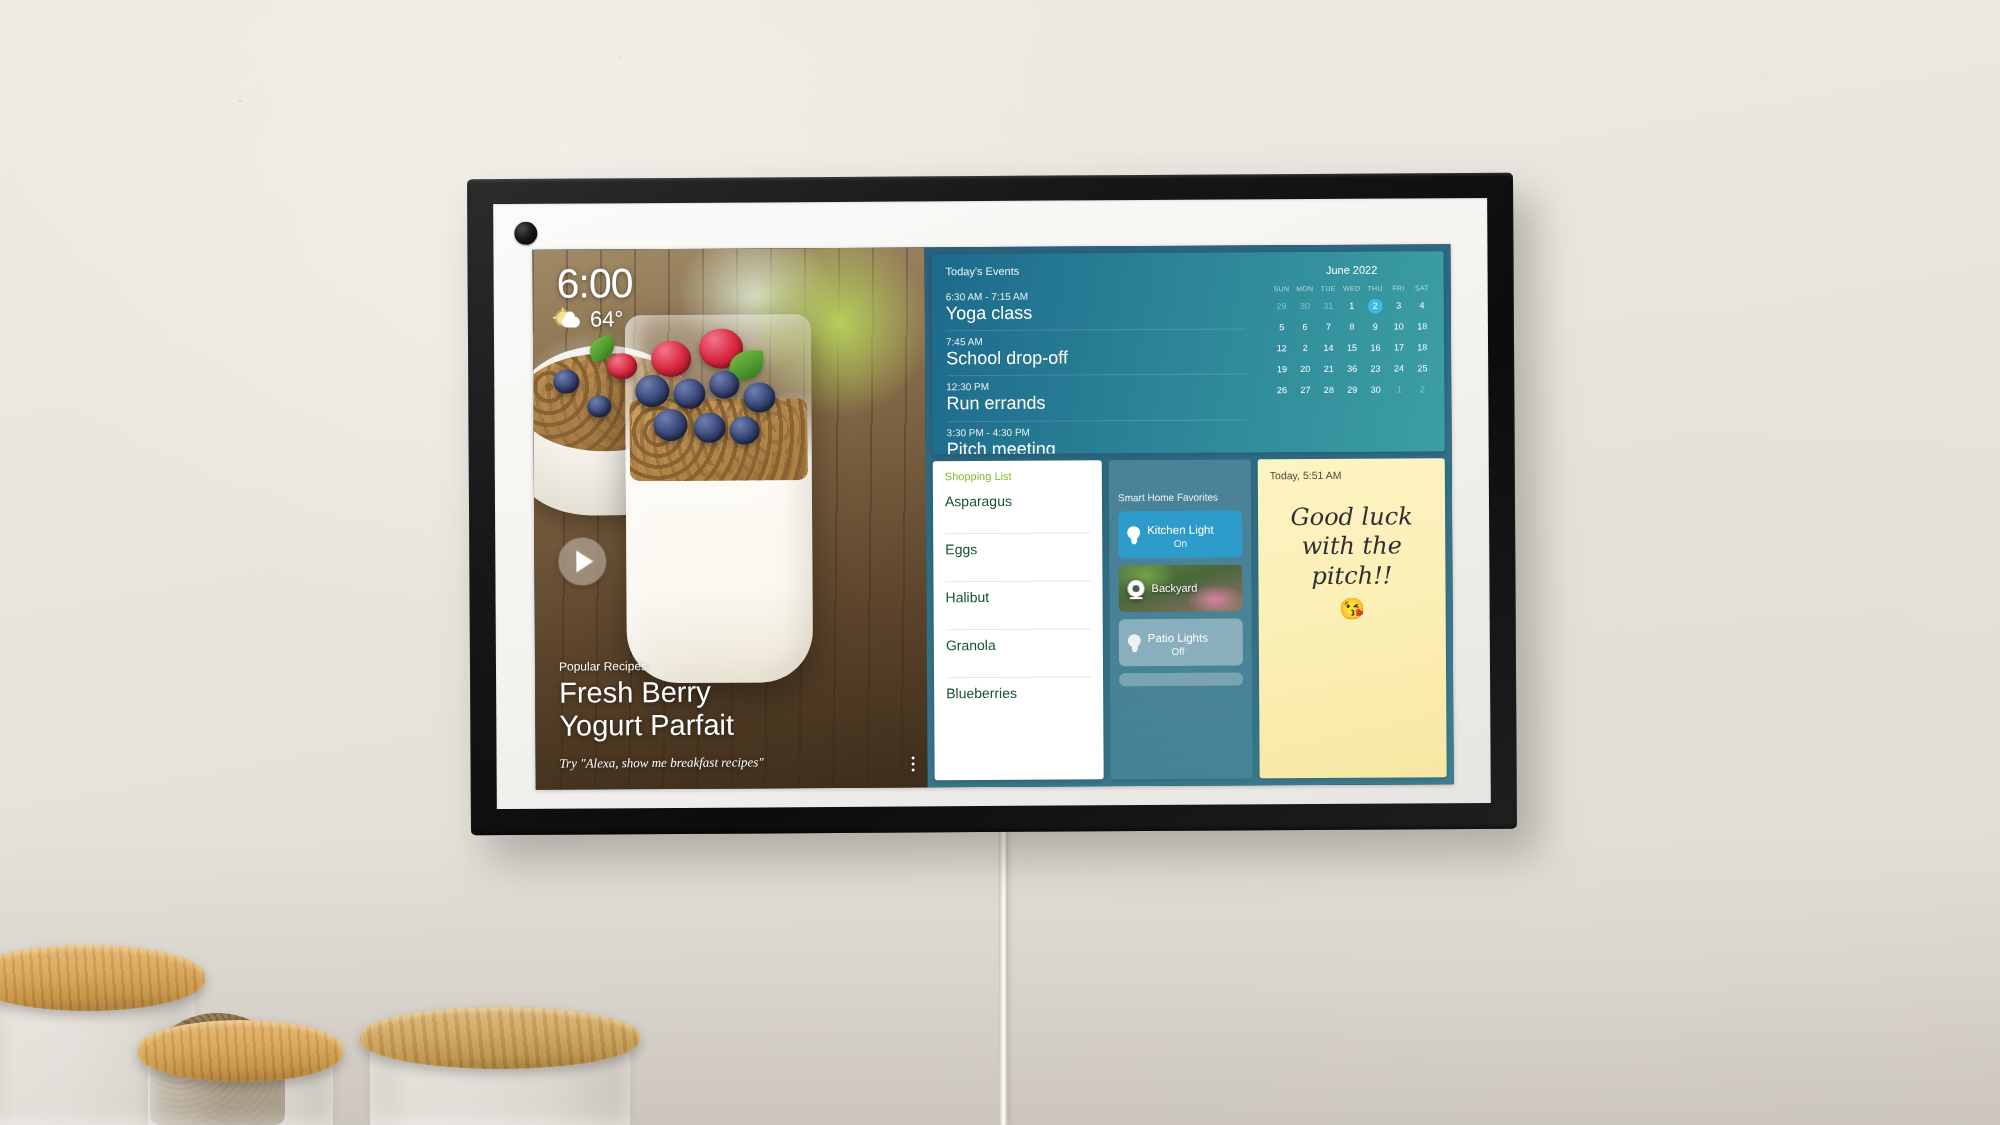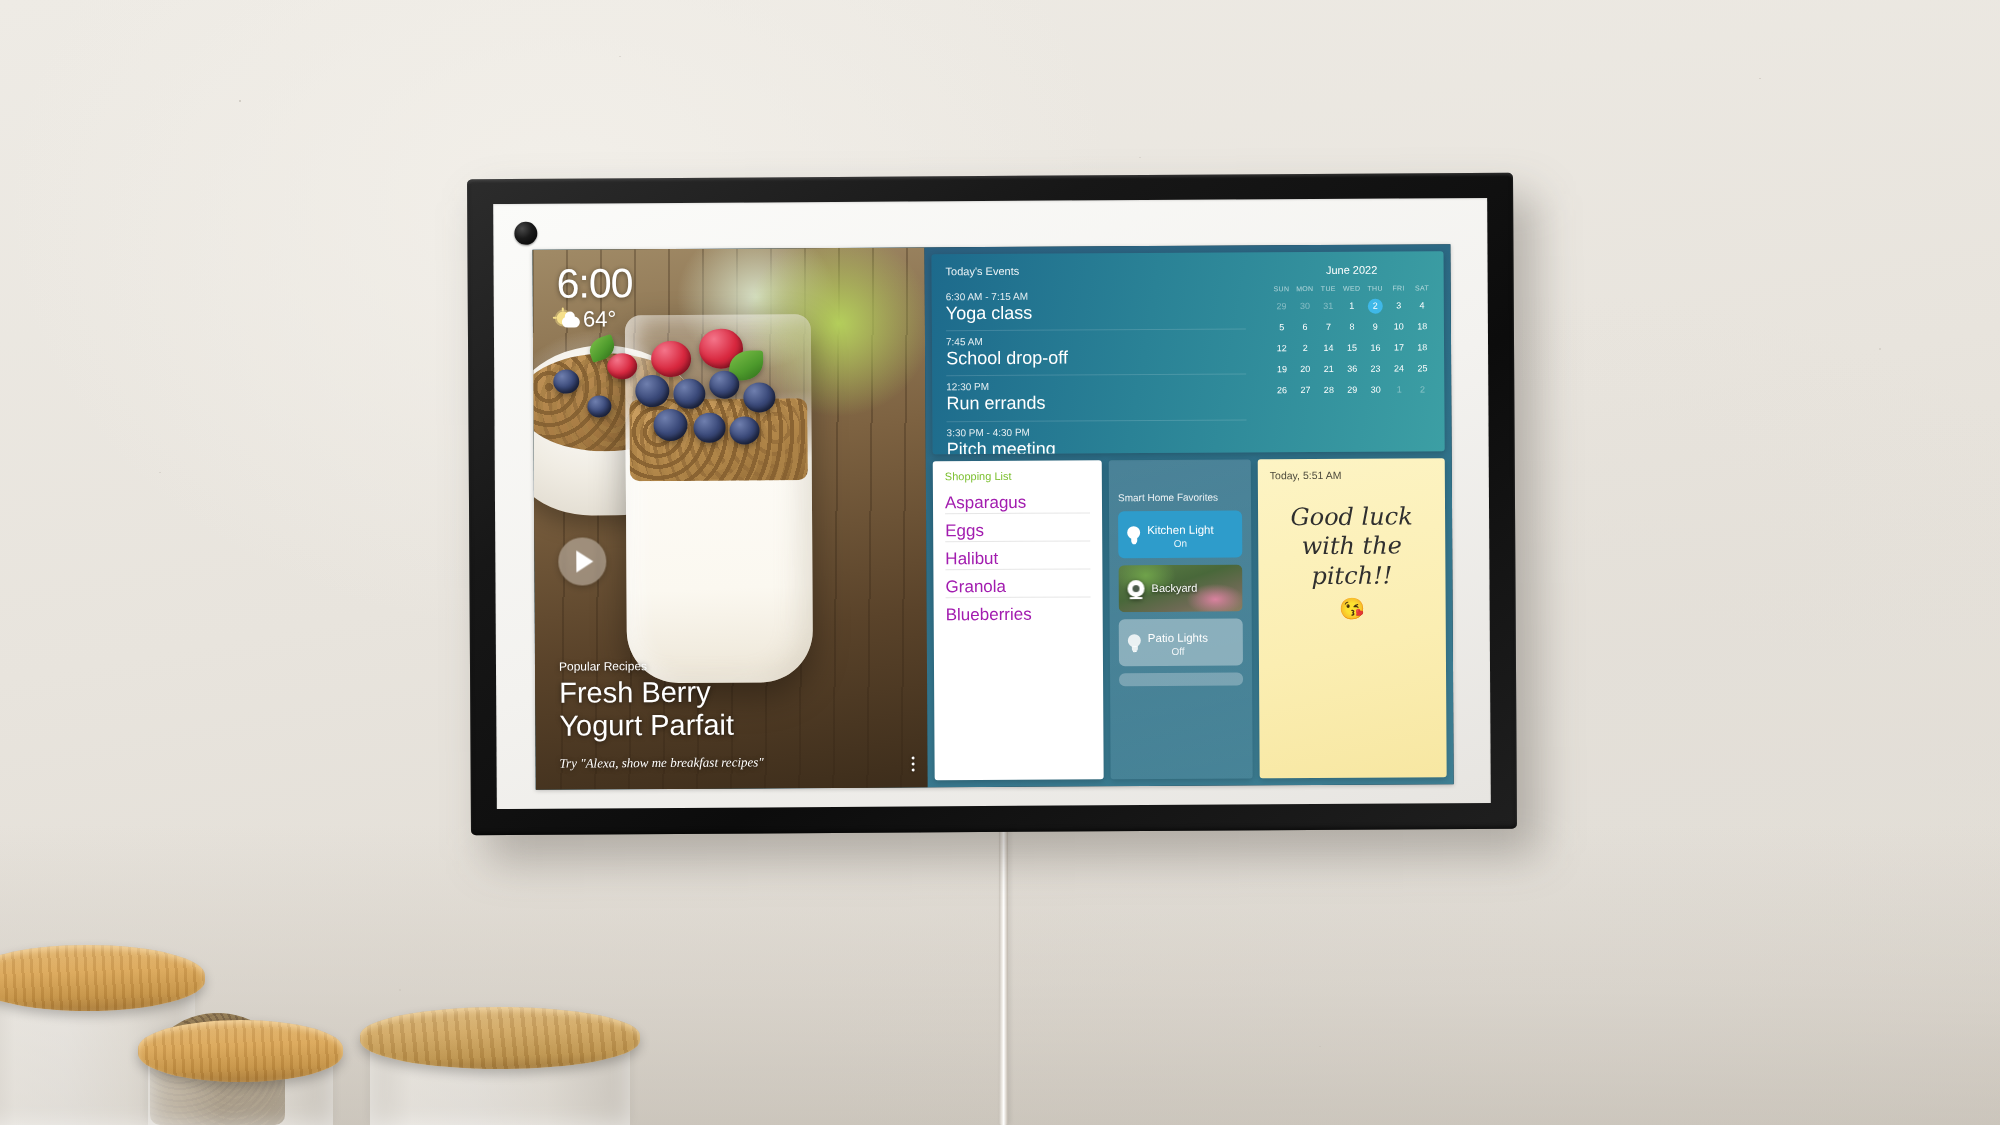--- a/index.html
+++ b/index.html
@@ -185,21 +185,21 @@
     box-shadow:0 2px 7px rgba(0,0,0,.22);
   }
   .play-tri {
     width:0; height:0; margin-left:5px;
     border-left:17px solid #fff;
     border-top:11px solid transparent;
     border-bottom:11px solid transparent;
   }
   .clock-block { position:absolute; left:24px; top:14px; color:#fff; text-shadow:0 1px 5px rgba(0,0,0,.45); }
   .clock-time { font-size:41px; font-weight:400; letter-spacing:-1px; line-height:.98; }
-  .clock-wx { display:flex; align-items:center; gap:3px; margin-top:3px; }
+  .clock-wx { display:flex; align-items:center; gap:10px; margin-top:3px; }
   .wx-icon { position:relative; width:23px; height:17px; }
   .wx-sun {
     position:absolute; left:0; top:0; width:13px; height:13px; border-radius:50%;
     background:#f6e08a;
     box-shadow:0 0 0 2px rgba(246,224,138,.45);
   }
   .wx-sun::before, .wx-sun::after {
     content:""; position:absolute; background:#f6e08a; border-radius:1px;
   }
   .wx-sun::before { left:5px; top:-4px; width:2px; height:4px; }
@@ -261,22 +261,22 @@
   .bottom-row { display:flex; gap:7px; height:auto; flex:1; padding-bottom:7px; }
 
   .shopping {
     width:169px; background:#fff; border-radius:3px;
     padding:9px 12px 0 12px;
     box-shadow:0 2px 6px rgba(0,0,0,.20);
     overflow:hidden;
   }
   .shop-head { color:#7bbf2e; font-size:11px; margin-bottom:4px; }
   .shop-item {
-    color:#a21caf; font-size:17px; font-weight:400;
-    padding:7px 0 0 0;
+    color:#14532d; font-size:14px; font-weight:400;
+    padding:7px 0 24px 0;
     border-bottom:1px solid #e6e6e6;
   }
   .shop-item:last-child { border-bottom:none; }
 
   .smarthome {
     width:142px; border-radius:3px;
     background:linear-gradient(170deg, rgba(255,255,255,.14) 0%, rgba(255,255,255,.06) 100%);
     padding:9px 9px 0 9px;
     overflow:hidden;
     box-shadow:0 2px 6px rgba(0,0,0,.16);

